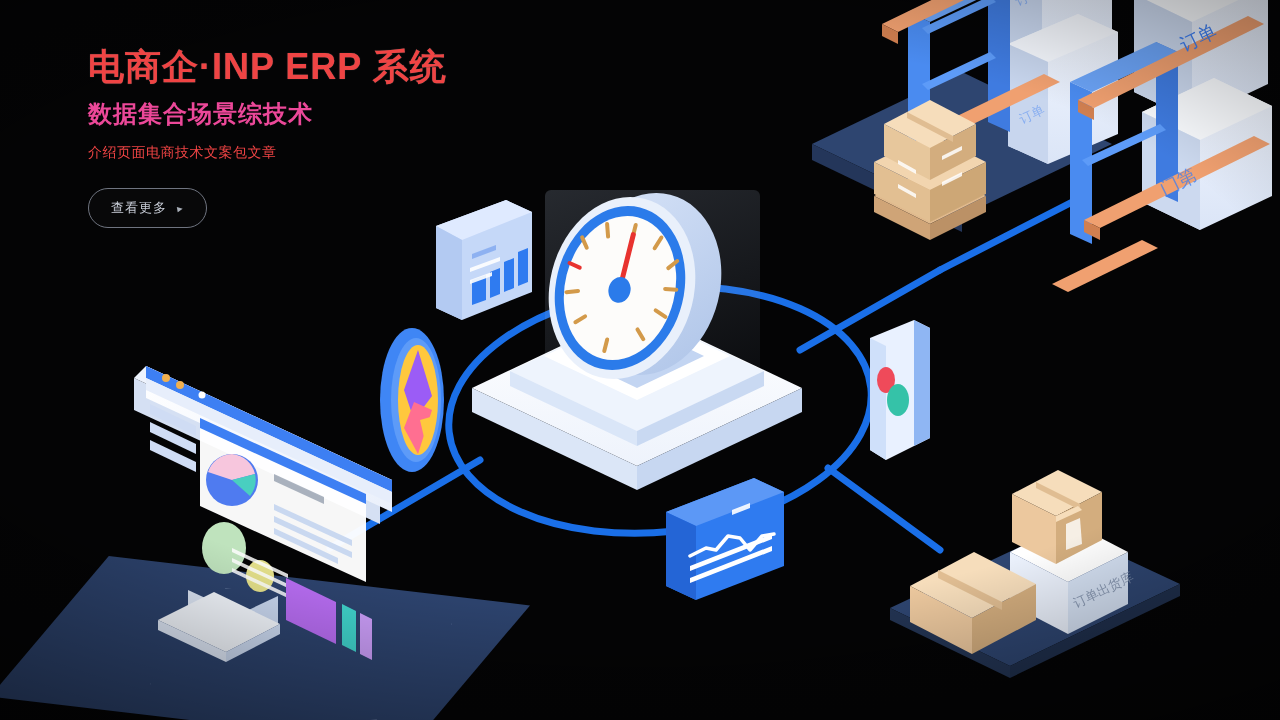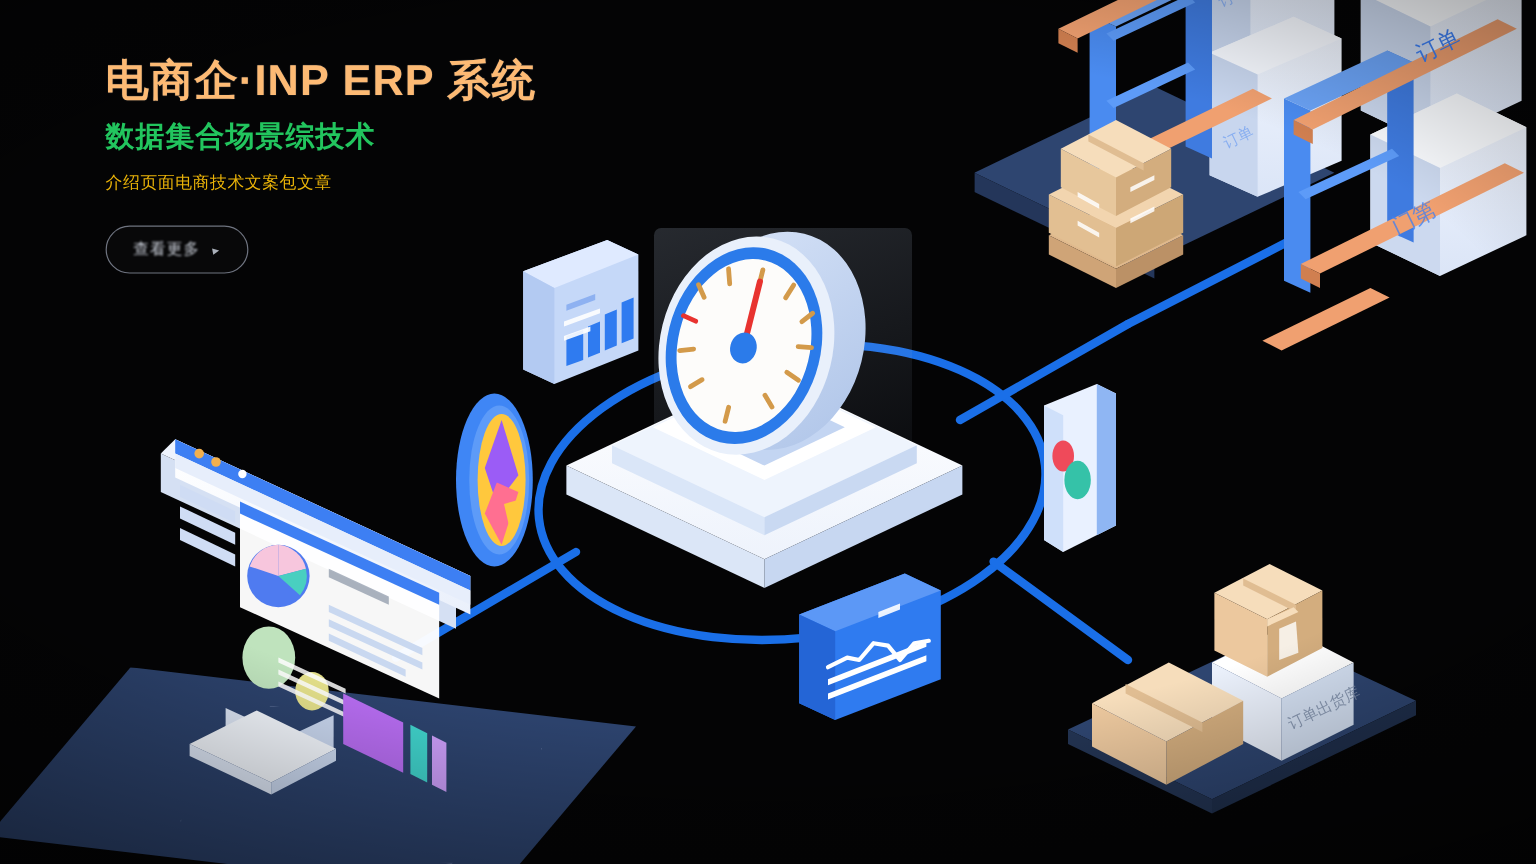--- a/index.html
+++ b/index.html
@@ -7,31 +7,31 @@
     font-family:"Liberation Sans","DejaVu Sans",sans-serif;
     width:1280px;height:720px;overflow:hidden;
   }
   #stage{
     position:relative;width:1280px;height:720px;
     background:#040405;overflow:hidden;
   }
   
   .hero{position:absolute;left:88px;top:46px;width:520px;z-index:60;}
   .hero-title{
-    font-size:36px;font-weight:bold;color:#fdba74;letter-spacing:1px;
+    font-size:36px;font-weight:bold;color:#ef4444;letter-spacing:1px;
     line-height:1.18;white-space:nowrap;margin:0;
     text-shadow:0 0 1px rgba(255,255,255,.35);
   }
   .hero-sub{
-    font-size:24px;font-weight:bold;color:#22c55e;letter-spacing:1px;
+    font-size:24px;font-weight:bold;color:#ec4899;letter-spacing:1px;
     margin:10px 0 0 0;white-space:nowrap;
     filter:blur(.25px);
   }
   .hero-desc{
-    font-size:14px;color:#eab308;letter-spacing:.5px;margin:14px 0 0 0;
+    font-size:14px;color:#ef4444;letter-spacing:.5px;margin:14px 0 0 0;
     white-space:nowrap;filter:blur(.6px);
   }
   .hero-btn{
     margin-top:26px;display:inline-flex;align-items:center;gap:10px;
     border:1px solid #6f7480;border-radius:22px;
     padding:10px 22px;background:rgba(255,255,255,.02);
     color:#c9ced8;font-size:13px;letter-spacing:1px;cursor:pointer;text-align:center;
   }
   .hero-btn .lbl{filter:blur(.7px);}
   .hero-btn .arw{font-size:11px;color:#aab0ba;transform:rotate(-10deg);}

